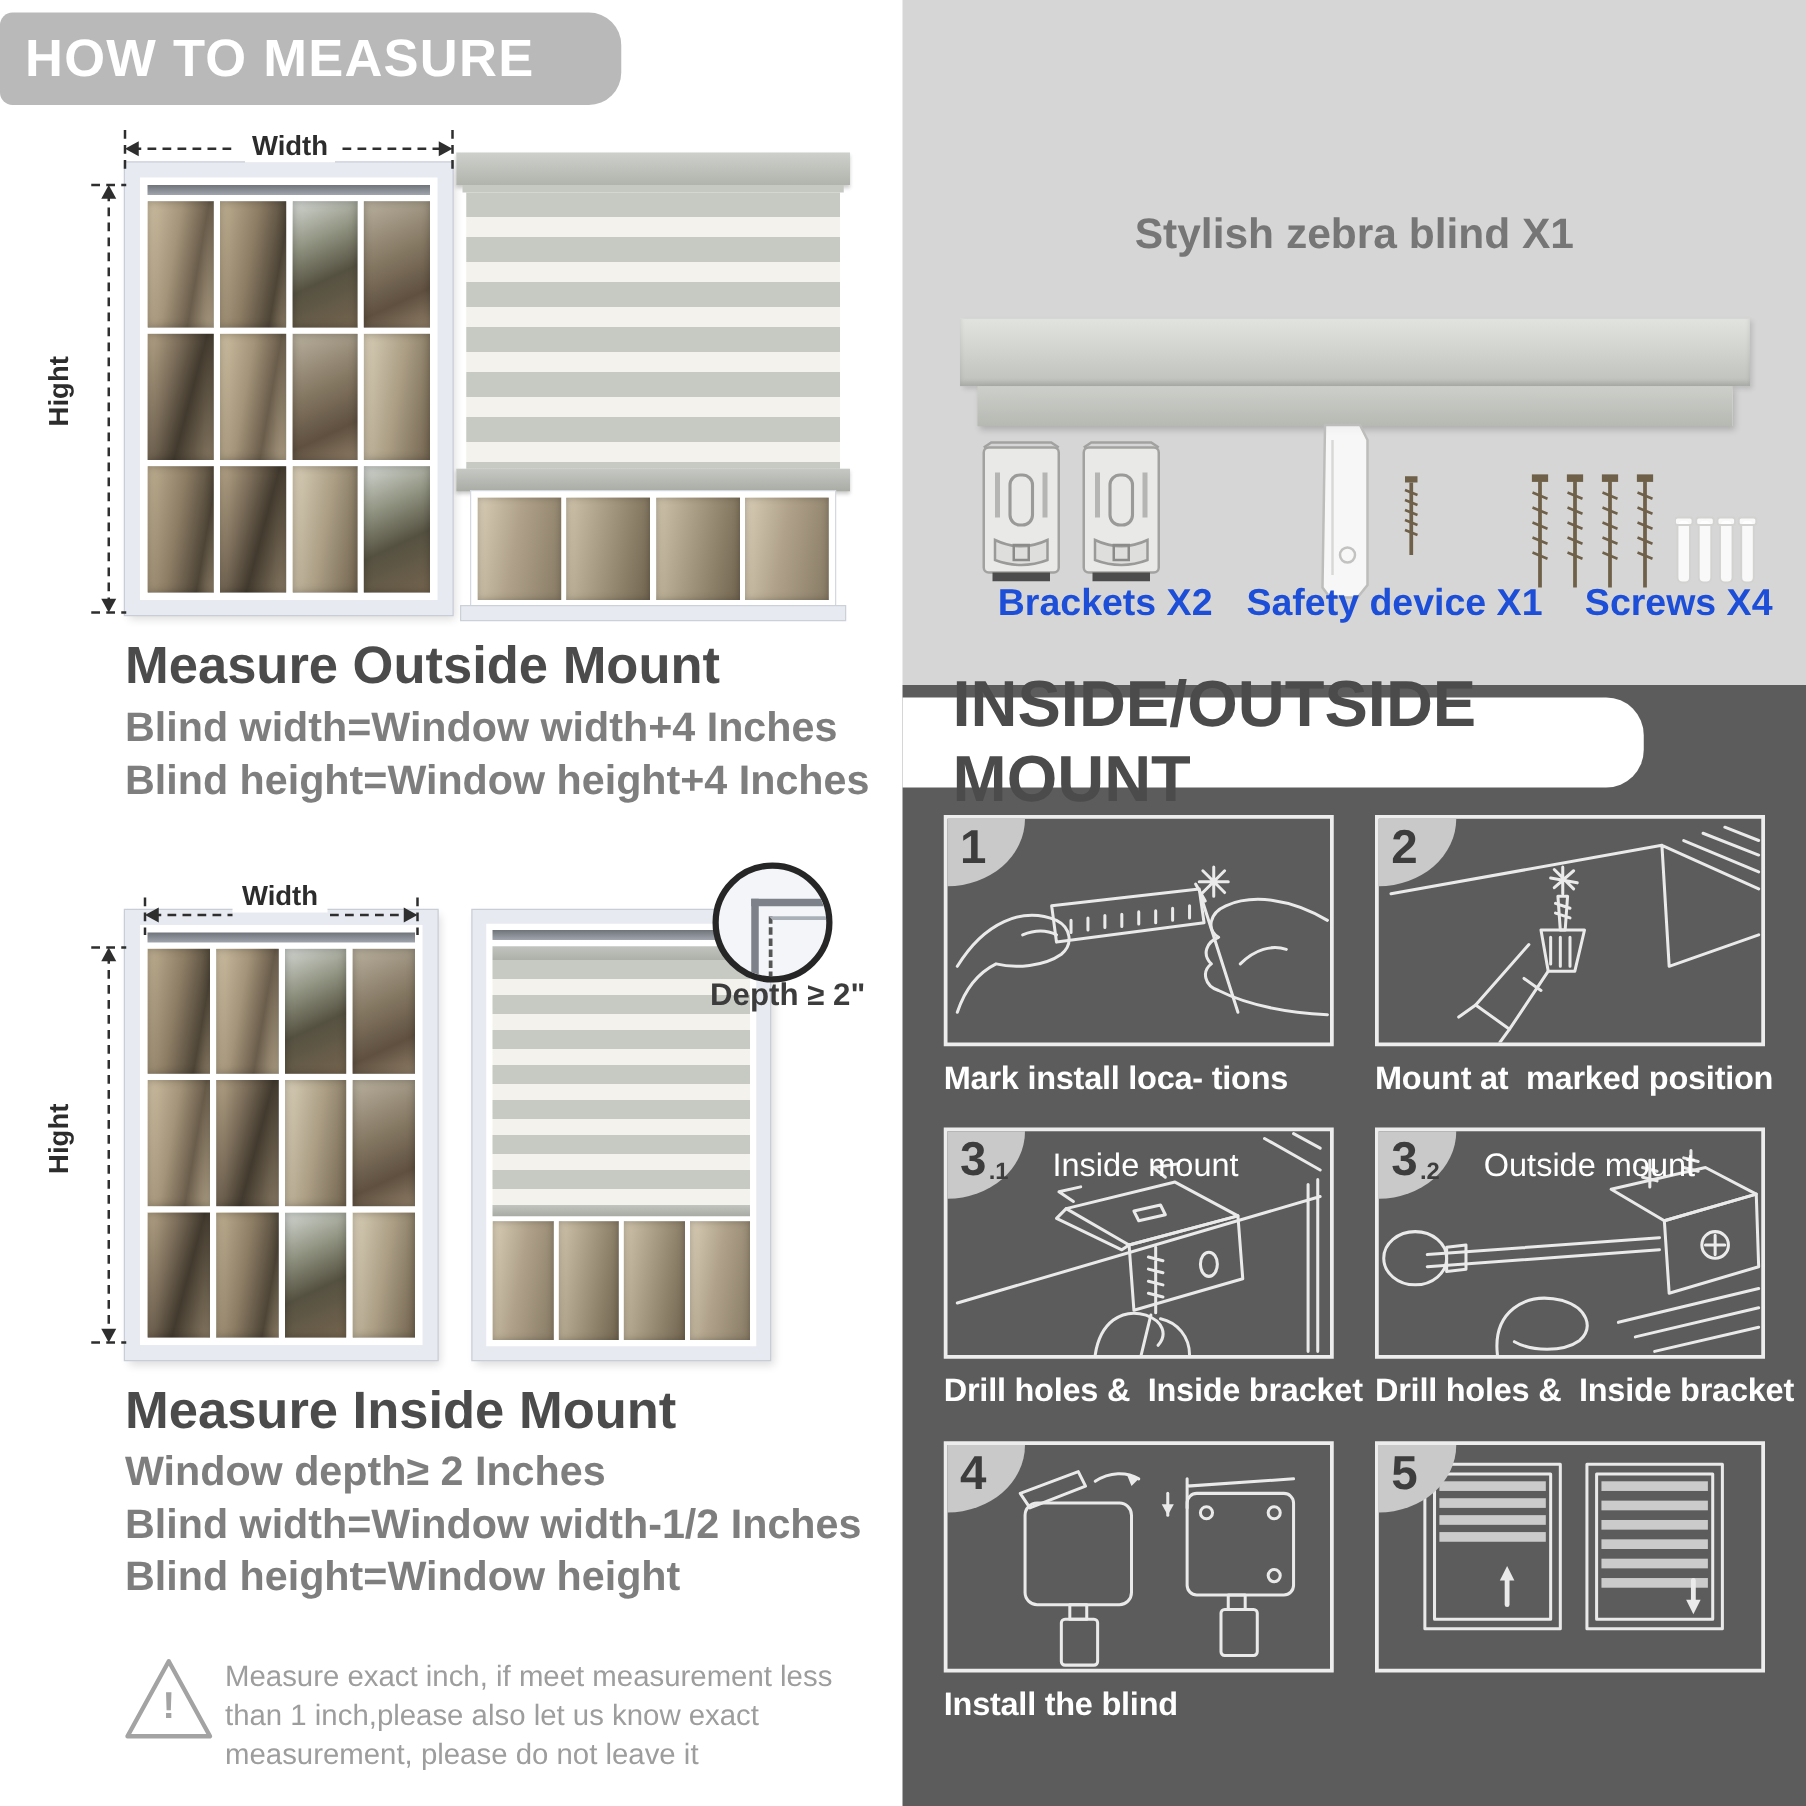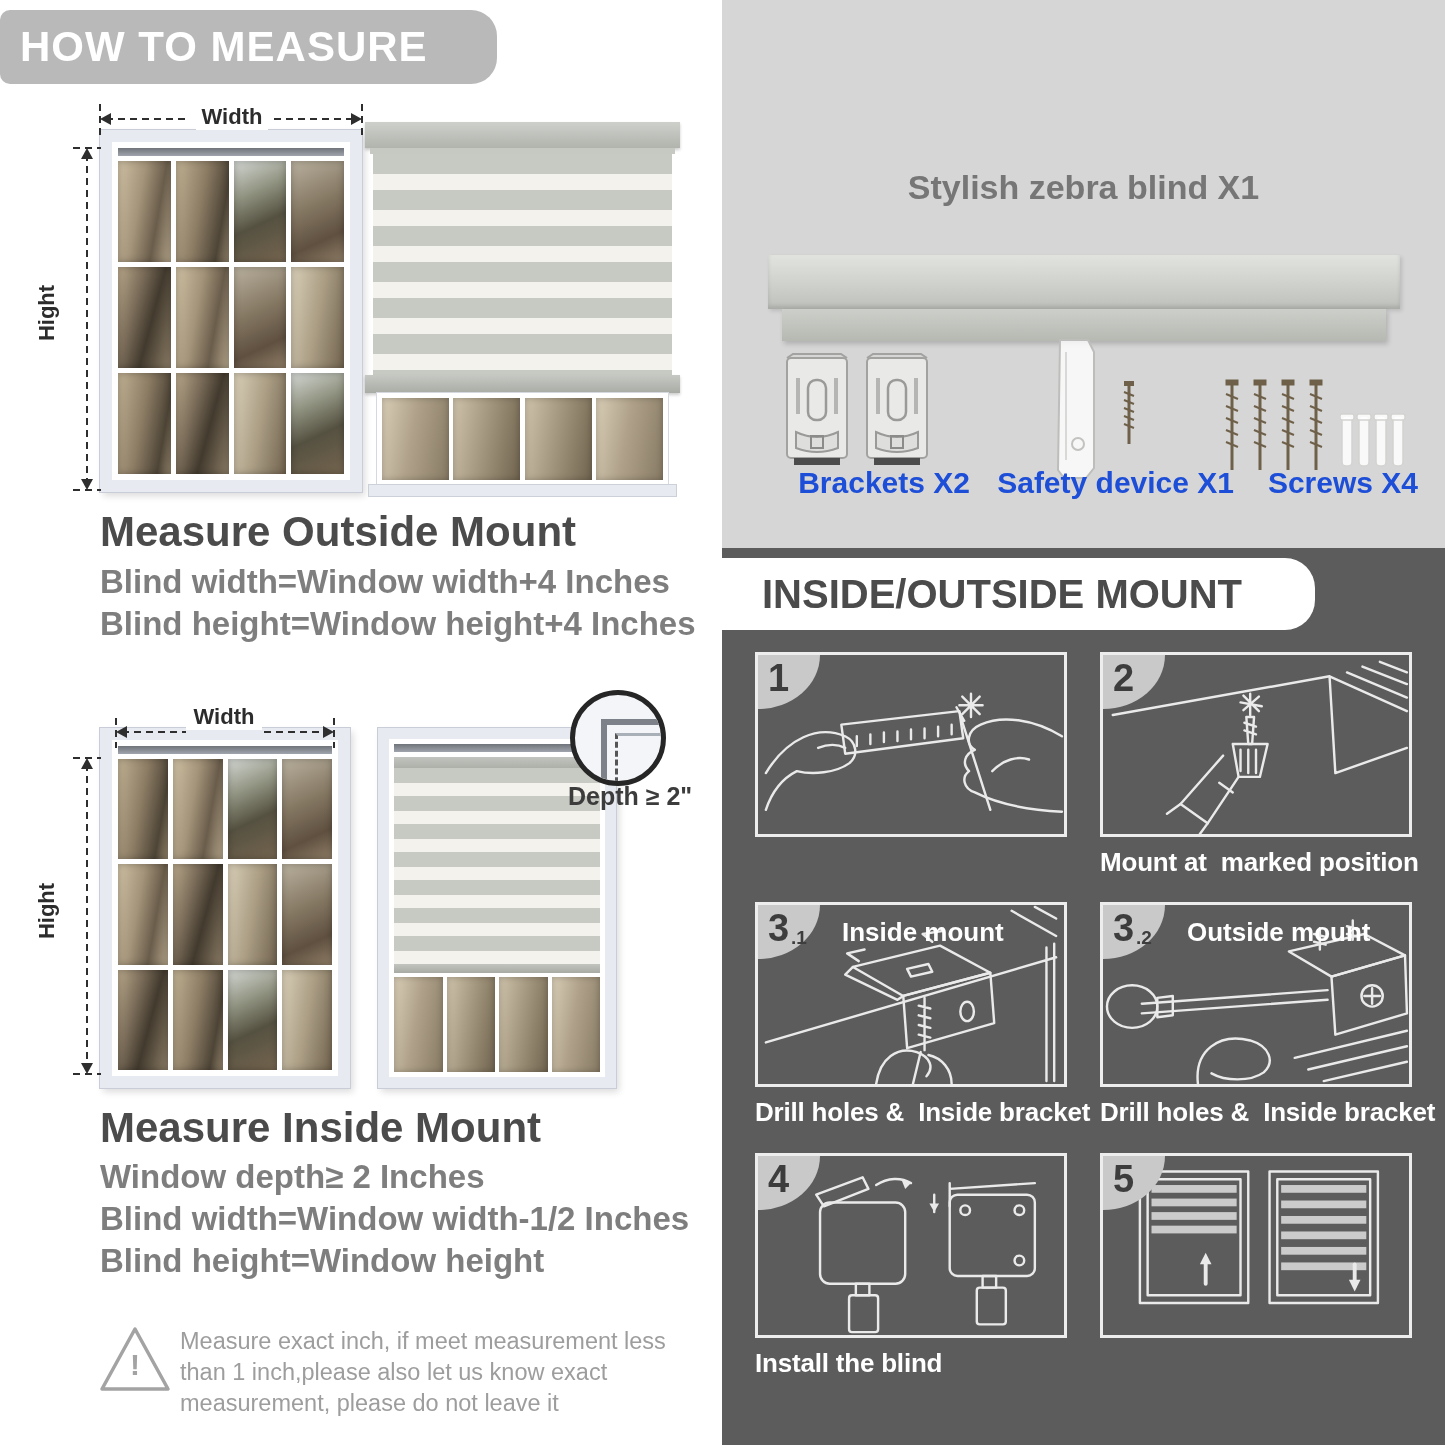--- a/index.html
+++ b/index.html
@@ -83,30 +83,30 @@
   .rail1{position:absolute;left:46px;top:255px;width:632px;height:54px;
     background:linear-gradient(180deg,#e1e3df,#c9ccc6 70%,#bec1bb);
     box-shadow:inset 0 -3px 4px rgba(0,0,0,.12),2px 2px 4px rgba(0,0,0,.12);}
   .rail2{position:absolute;left:60px;top:309px;width:604px;height:32px;
     background:linear-gradient(180deg,#cdd0ca,#b6b9b2);box-shadow:2px 3px 5px rgba(0,0,0,.18);}
   .hw-label{position:absolute;top:466px;text-align:right;font-size:30px;font-weight:bold;color:#1d4ed8;}
   
   .panel-dark{left:722px;top:548px;width:723px;height:897px;background:#5c5c5c;}
   .mount-banner{position:absolute;left:0;top:10px;width:593px;height:72px;background:#fff;
     border-radius:0 30px 30px 0;display:flex;align-items:center;}
-  .mount-banner span{color:#4b4b4b;font-size:40px;font-weight:bold;padding-left:40px;}
+  .mount-banner span{color:#4b4b4b;font-size:52px;font-weight:bold;padding-left:40px;}
   .step{position:absolute;width:312px;}
   .c1{left:33px;}  .c2{left:378px;}
   .r1{top:104px;}  .r2{top:354px;}  .r3{top:605px;}
   .stepbox{position:relative;width:312px;height:185px;border:3px solid #ededed;box-sizing:border-box;background:#5c5c5c;}
   .caption{margin-top:10px;font-size:26px;font-weight:bold;color:#fff;white-space:pre;letter-spacing:-0.2px;}
   .badge{position:absolute;top:0;left:0;width:62px;height:54px;background:#c9c9c9;border-radius:0 0 100% 0;z-index:2;}
   .badge .bn{position:absolute;left:10px;top:2px;font-size:38px;font-weight:bold;color:#3d3d3d;}
   .badge .bs{position:absolute;left:33px;top:22px;font-size:19px;font-weight:bold;color:#3d3d3d;}
-  .steplabel{position:absolute;left:84px;top:12px;font-size:26px;font-weight:bold;color:#fff;z-index:2;}
+  .steplabel{position:absolute;left:84px;top:12px;font-size:26px;font-weight:normal;color:#fff;z-index:2;}
   .art{position:absolute;left:0;top:0;width:100%;height:100%;}
   .art path,.art line,.art rect,.art circle,.art ellipse{stroke:#eaeaea;stroke-width:2.5;fill:none;
     stroke-linecap:round;stroke-linejoin:round;}
   .art .fillband{fill:#cbcbcb;stroke:none;}
   .art .thick{stroke-width:4;}
 </style>
 </head>
 <body>
 
 <div class="abs howto-banner">
@@ -340,20 +340,21 @@
         <path d="M6,122 C28,86 60,72 88,84 C100,90 102,104 92,112 C78,122 54,124 38,120 C22,128 12,142 6,160"></path>
         <path d="M60,96 C70,92 80,92 88,96"></path>
         <path d="M84,72 L206,58 L210,86 L88,102 Z"></path>
         <path d="M100,84 v10 M114,82 v10 M128,80 v10 M142,79 v10 M156,77 v10 M170,76 v10 M184,74 v10 M198,72 v10"></path>
         <path d="M218,40 v24 M206,52 h24 M209,43 l18,18 M227,43 l-18,18"></path>
         <path d="M312,84 C282,66 250,62 228,72 C214,78 212,92 222,98 C212,102 208,112 216,120 C208,126 210,138 222,142 C242,152 272,160 312,162"></path>
         <path d="M238,160 L208,66 M203,54 l8,14"></path>
         <path d="M240,120 C252,108 266,104 278,108"></path>
       </svg>
     </div>
+    <div class="caption">Mark install loca- tions</div>
   </div>
 
   <div class="step c2 r1">
     <div class="stepbox">
       <div class="badge">
         <span class="bn">2</span>
         <span class="bs"></span>
       </div>
       <svg class="art" viewBox="0 0 312 185">
         <path d="M8,62 L232,22 M232,22 L312,58 M232,22 L238,122 M238,122 L312,96"></path>

